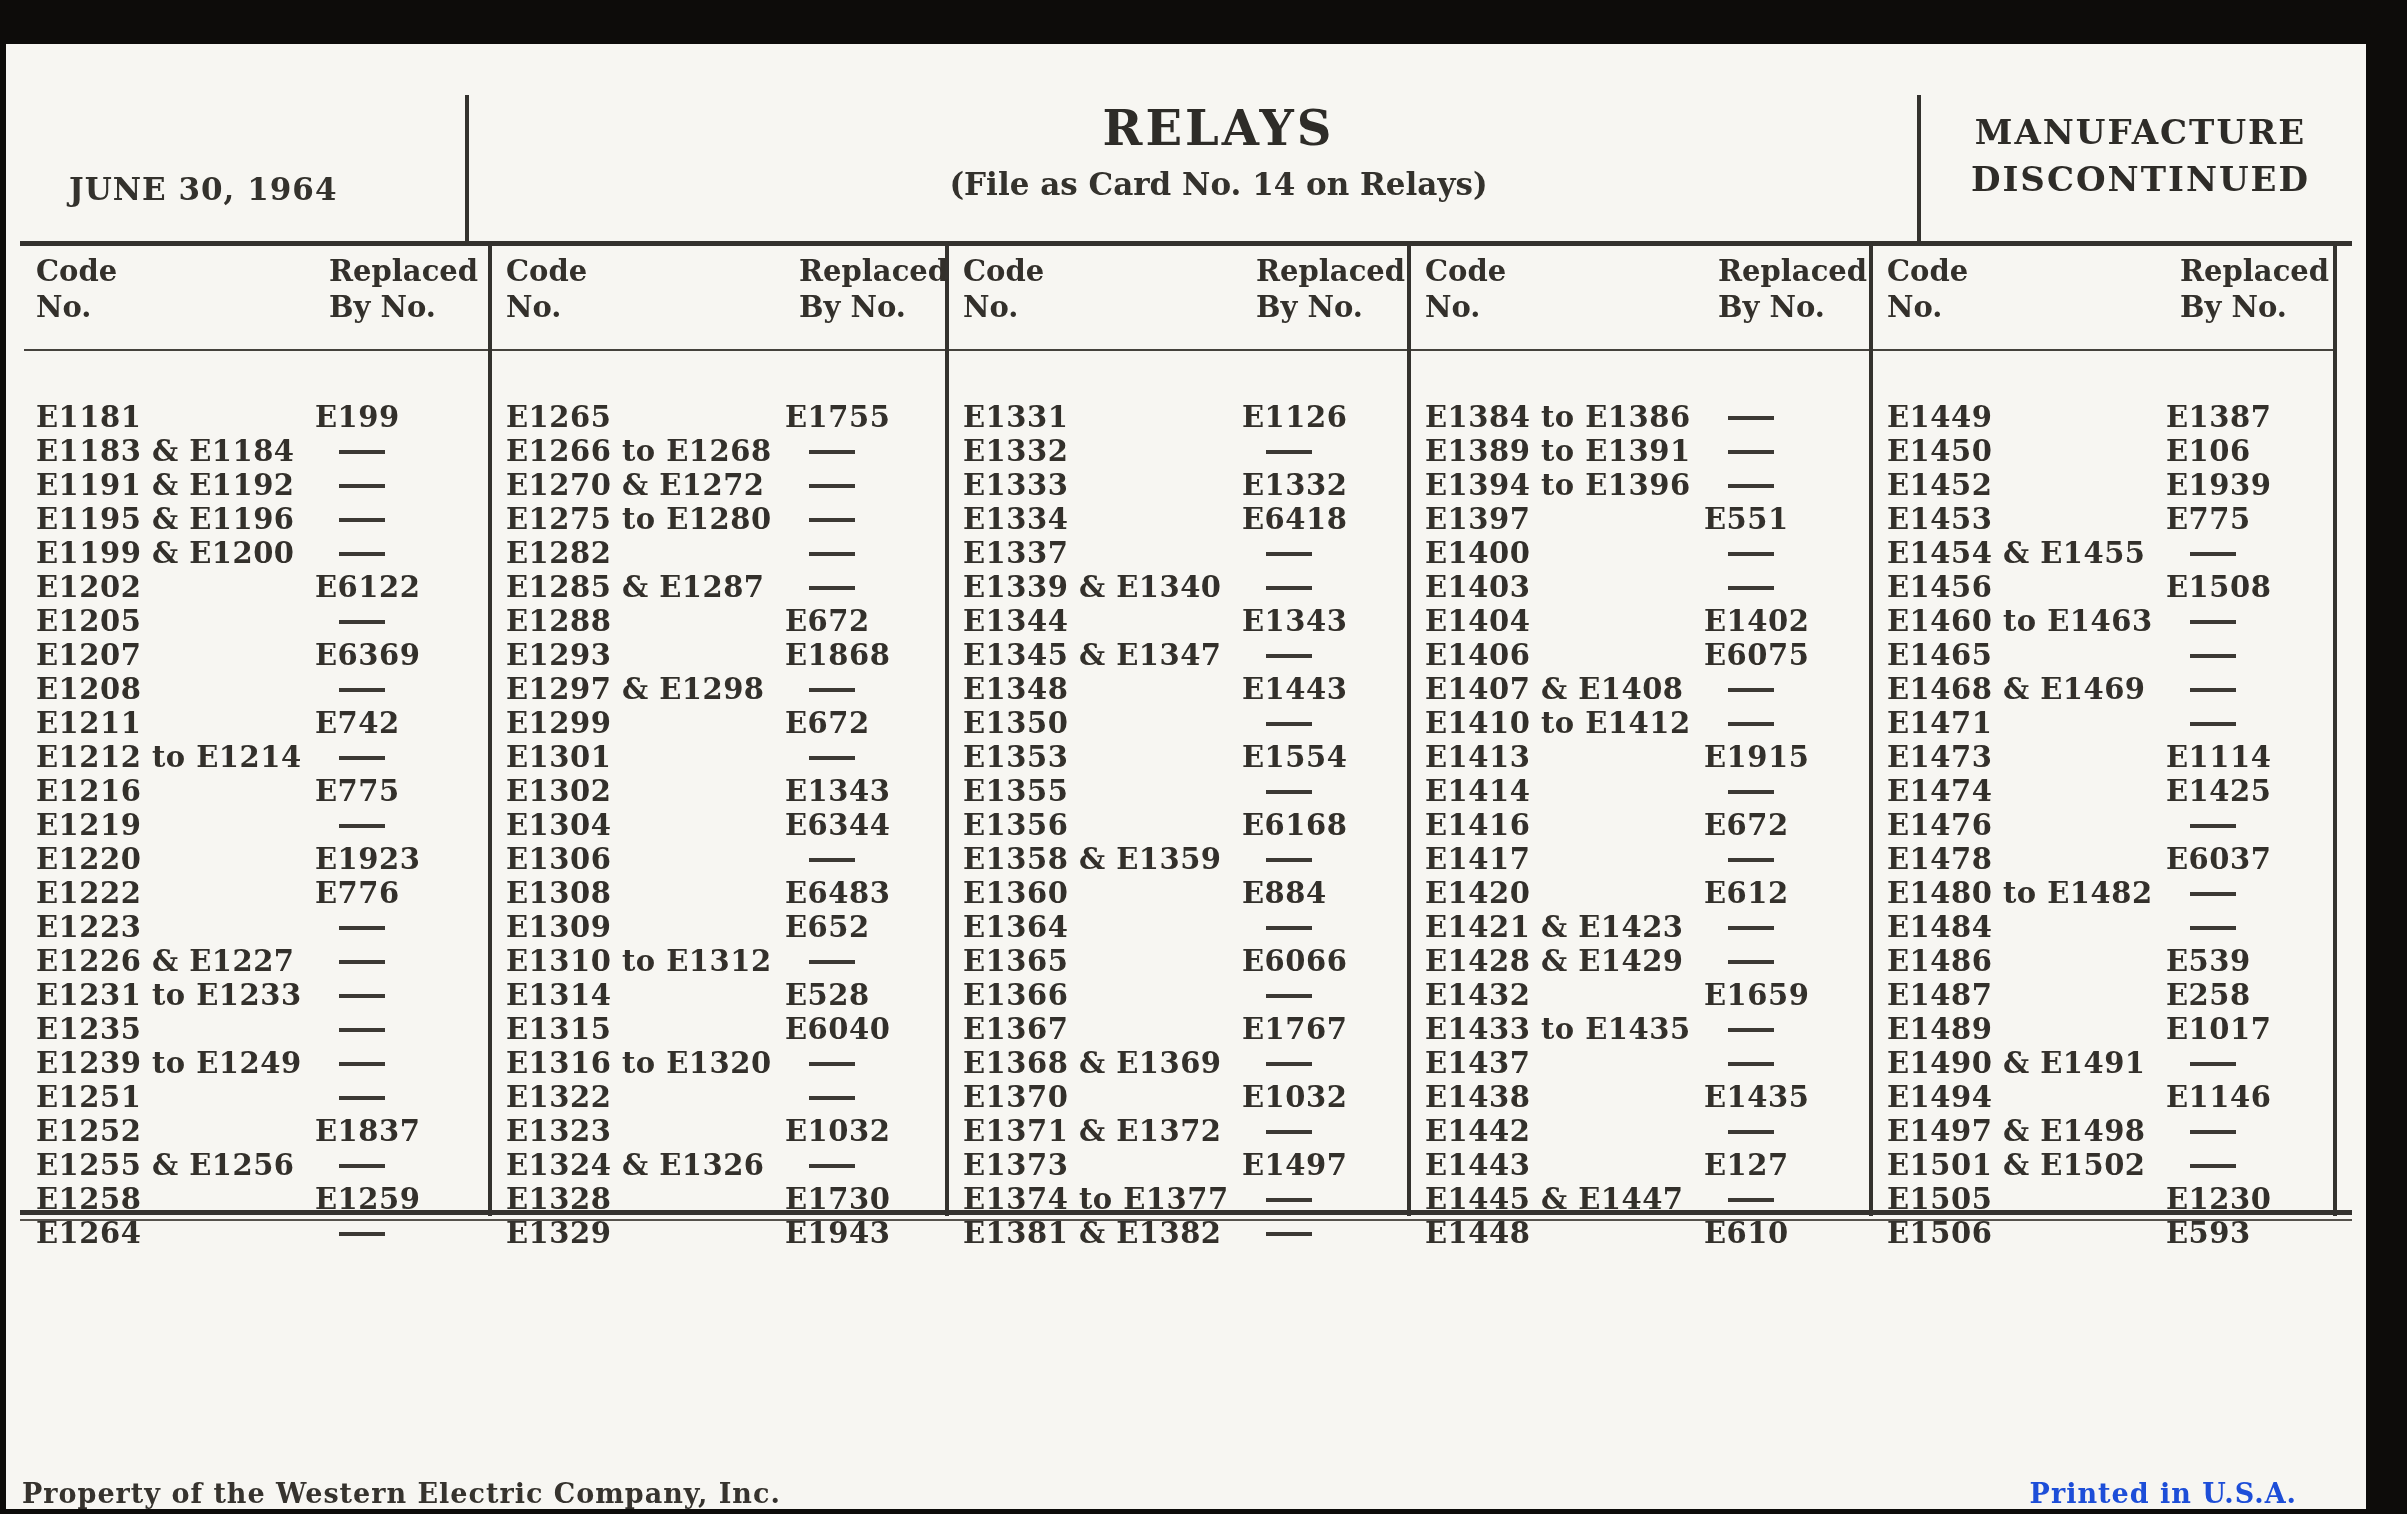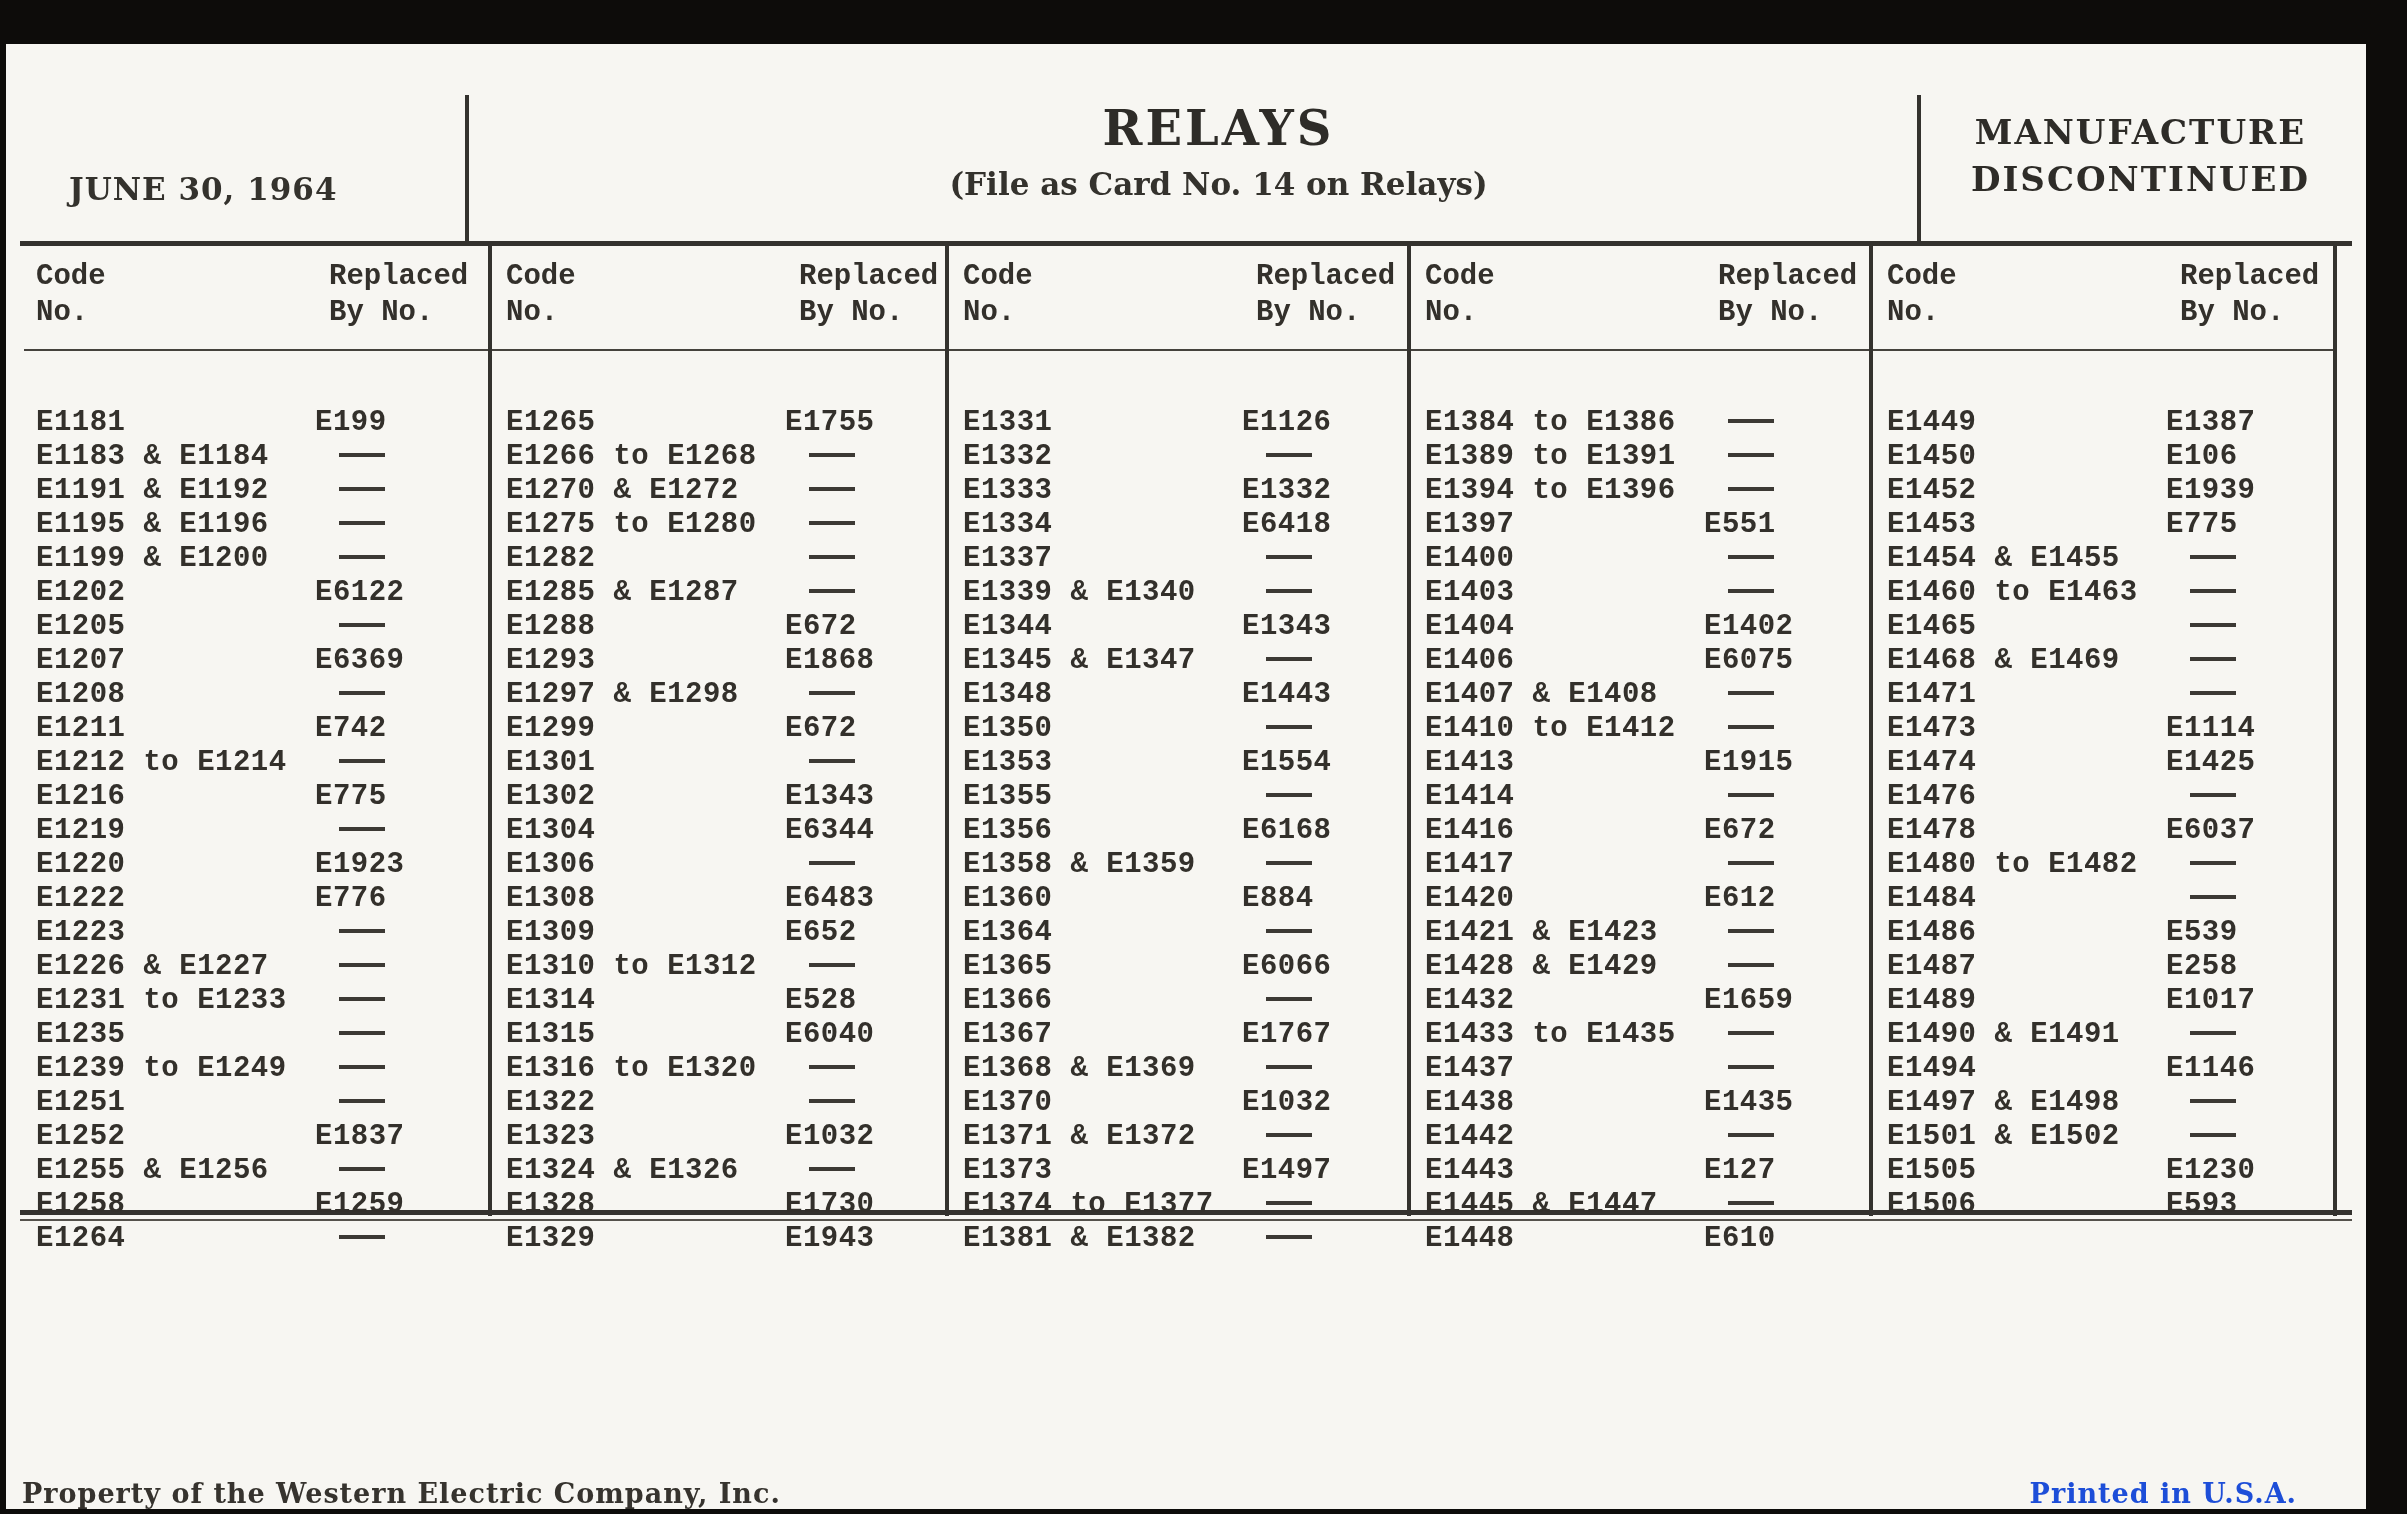--- a/index.html
+++ b/index.html
@@ -58,21 +58,21 @@
   .vline {
     position: absolute; top: 197px; width: 4px; height: 975px;
     background: #34322e;
   }
   .v1 { left: 482px; }
   .v2 { left: 939px; }
   .v3 { left: 1401px; }
   .v4 { left: 1863px; }
   .v5 { left: 2327px; }
   
-  .t-col { position: absolute; top: 198px; height: 975px; font-family: Liberation Mono, monospace; }
+  .t-col { position: absolute; top: 192px; height: 975px; }
   .tc0 { left: 16px;   width: 462px; }
   .tc1 { left: 486px;  width: 448px; }
   .tc2 { left: 943px;  width: 454px; }
   .tc3 { left: 1405px; width: 454px; }
   .tc4 { left: 1867px; width: 455px; }
   .col-head {
     position: absolute; top: 17px; left: 14px; right: 0;
     font-size: 29px; font-weight: bold; line-height: 36px;
     color: #33302b;
   }
@@ -304,20 +304,21 @@
           <div>Replaced</div>
           <div>By No.</div>
         </div>
       </header>
       <div class="rows">
           <div class="row"><span class="code-val">E1449</span><span class="replaced-val">E1387</span></div>
           <div class="row"><span class="code-val">E1450</span><span class="replaced-val">E106</span></div>
           <div class="row"><span class="code-val">E1452</span><span class="replaced-val">E1939</span></div>
           <div class="row"><span class="code-val">E1453</span><span class="replaced-val">E775</span></div>
           <div class="row"><span class="code-val">E1454 &amp; E1455</span><span class="replaced-val"><span class="dash-bar"></span></span></div>
+          <div class="row"><span class="code-val">E1456</span><span class="replaced-val">E1508</span></div>
           <div class="row"><span class="code-val">E1460 to E1463</span><span class="replaced-val"><span class="dash-bar"></span></span></div>
           <div class="row"><span class="code-val">E1465</span><span class="replaced-val"><span class="dash-bar"></span></span></div>
           <div class="row"><span class="code-val">E1468 &amp; E1469</span><span class="replaced-val"><span class="dash-bar"></span></span></div>
           <div class="row"><span class="code-val">E1471</span><span class="replaced-val"><span class="dash-bar"></span></span></div>
           <div class="row"><span class="code-val">E1473</span><span class="replaced-val">E1114</span></div>
           <div class="row"><span class="code-val">E1474</span><span class="replaced-val">E1425</span></div>
           <div class="row"><span class="code-val">E1476</span><span class="replaced-val"><span class="dash-bar"></span></span></div>
           <div class="row"><span class="code-val">E1478</span><span class="replaced-val">E6037</span></div>
           <div class="row"><span class="code-val">E1480 to E1482</span><span class="replaced-val"><span class="dash-bar"></span></span></div>
           <div class="row"><span class="code-val">E1484</span><span class="replaced-val"><span class="dash-bar"></span></span></div>

